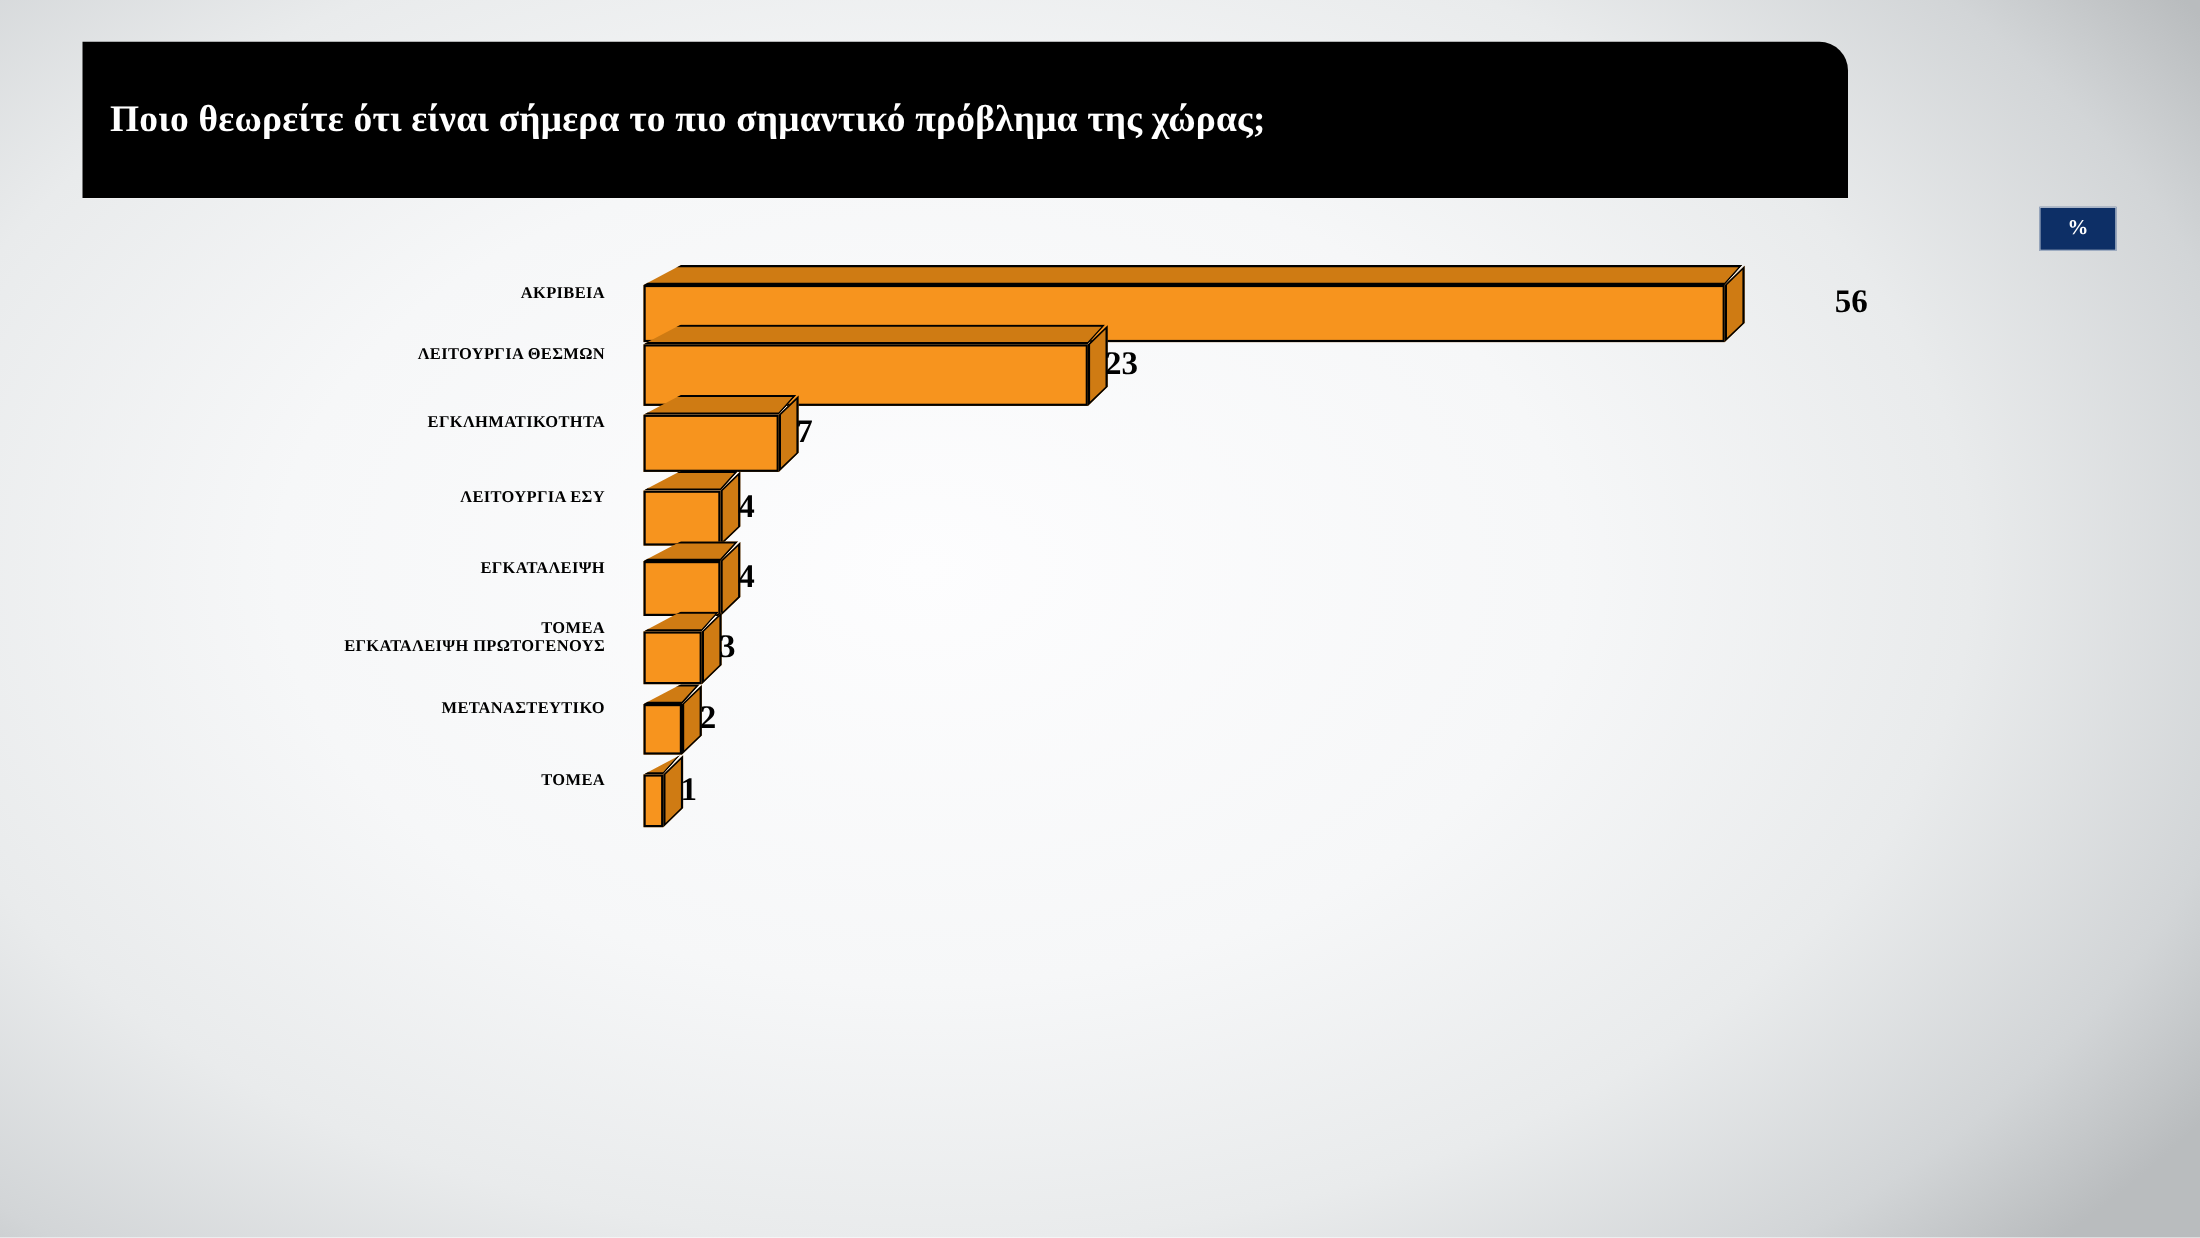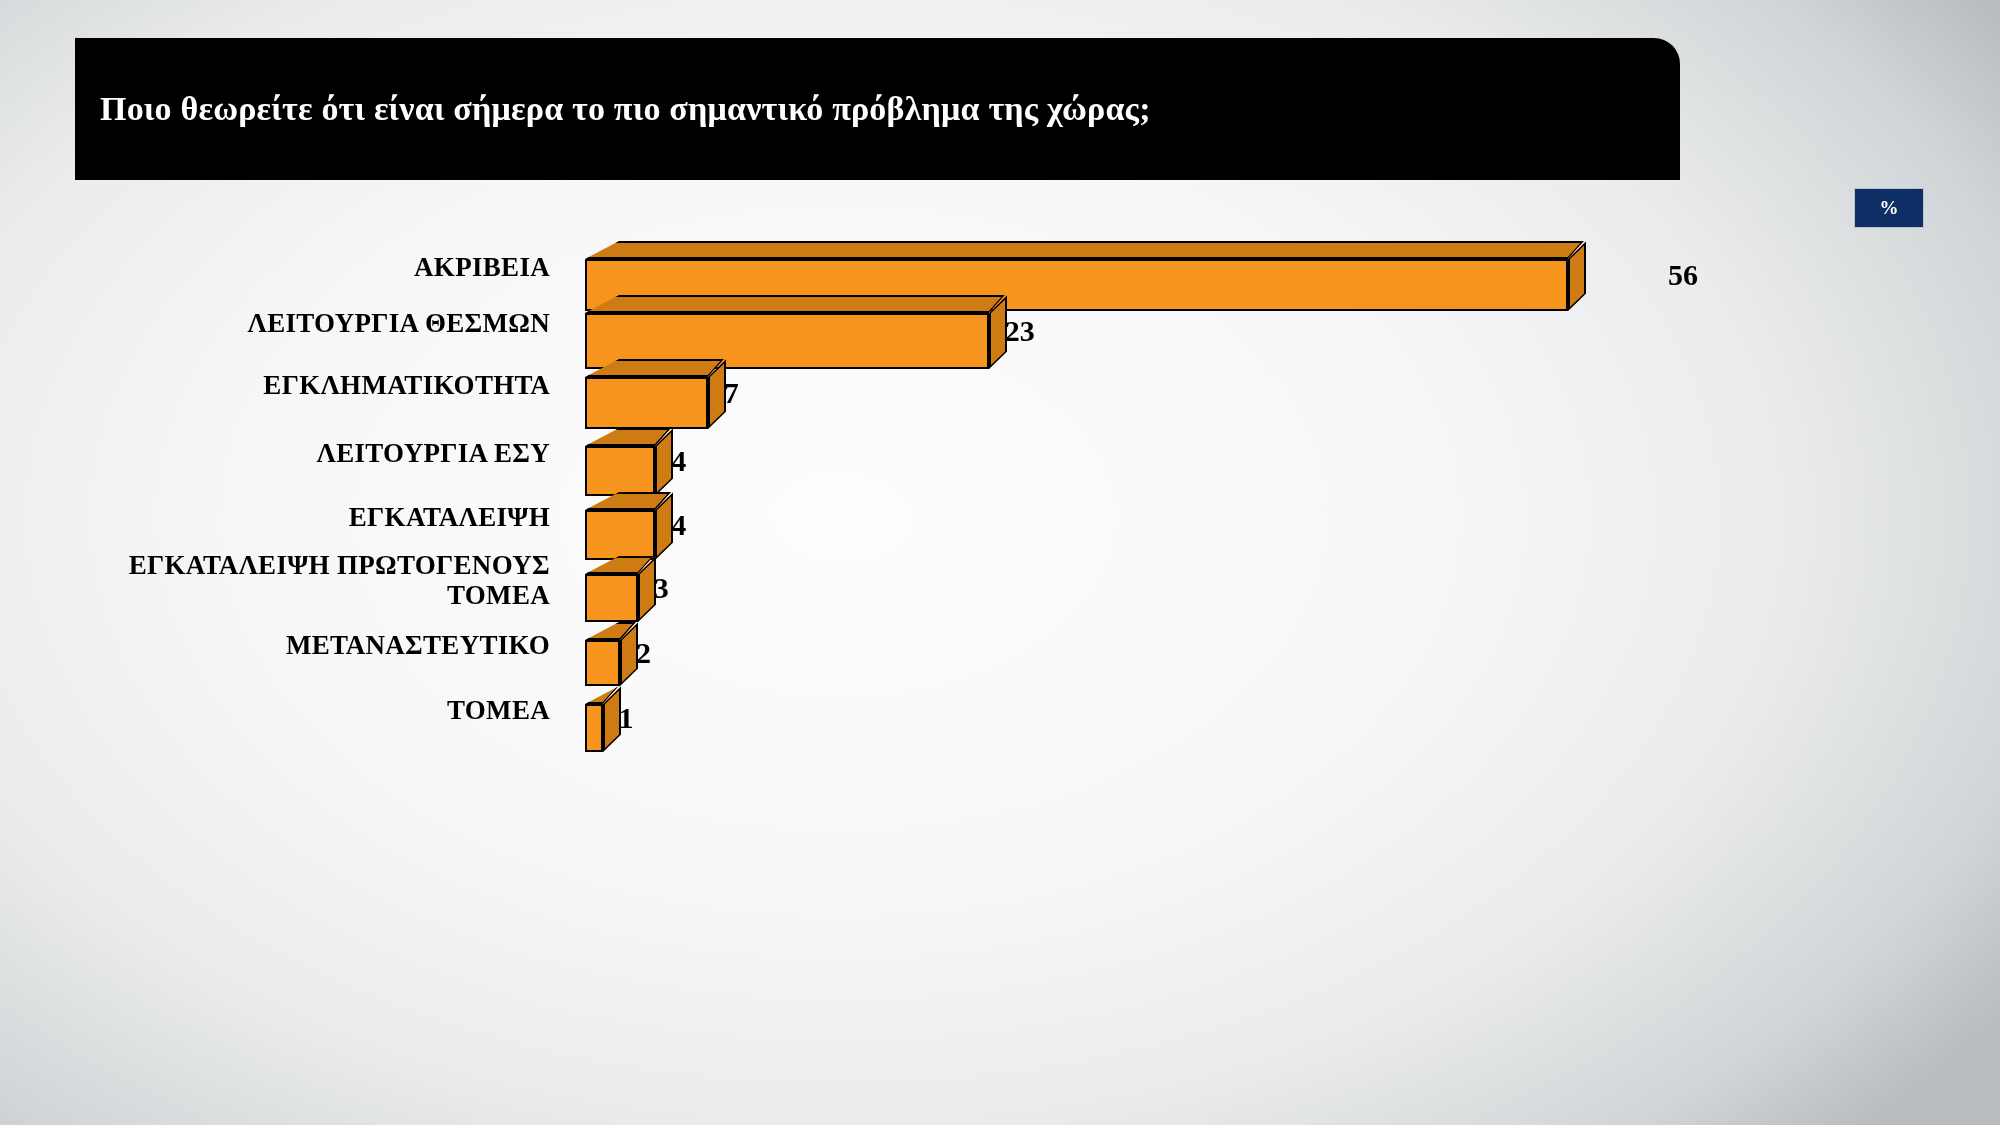--- a/index.html
+++ b/index.html
@@ -32,21 +32,21 @@
     color:#ffffff;font-size:19px;font-weight:bold;
     display:flex;align-items:center;justify-content:center;
   }
 
   
   .chart{position:absolute;left:0;top:255px;width:2000px;height:700px;}
   .row{position:absolute;left:0;width:2000px;height:0;}
   .cat-label{
     position:absolute;right:1450px;  
     width:460px;text-align:right;
-    font-size:27px;font-weight:bold;color:#000;
+    font-size:15px;font-weight:bold;color:#000;
     letter-spacing:.3px;line-height:1.12;
     transform:translateY(-50%);
   }
   
   .bar{position:absolute;}
   .bar .front{
     position:absolute;left:0;top:0;height:100%;
     background:#f7941e;border:2px solid #000;box-sizing:border-box;
   }
   .bar .face-top{
@@ -134,22 +134,22 @@
         </div>
         <div class="bar" style="left: 585px; top: -25px; width: 88.2px; height: 68px;">
           <div class="front" style="width: 70.2px; top: 18px; height: 50px;"></div>
           <div class="face-top" style="left: 0px; top: 0px; width: 70.2px; height: 18px; clip-path: polygon(18px 0px, 100% 0px, calc(100% + 0px) 100%, 0px 100%); transform: skewX(-42deg); transform-origin: 0px 100%;"></div>
           <div class="face-side" style="left: 70.2px; top: 0px; width: 18px; height: 50px; transform: skewY(-44deg); transform-origin: 0px 0px; margin-top: 18px;"></div>
         </div>
         <div class="val" style="left: 671.2px; top: 8px;">4</div>
       </div>
       <div class="row" style="top: 325px;">
         <div class="cat-label">
+          <div>ΤΟΜΕΑ</div>
           <div>ΕΓΚΑΤΑΛΕΙΨΗ ΠΡΩΤΟΓΕΝΟΥΣ</div>
-          <div>ΤΟΜΕΑ</div>
         </div>
         <div class="bar" style="left: 585px; top: -24px; width: 70.65px; height: 66px;">
           <div class="front" style="width: 52.65px; top: 18px; height: 48px;"></div>
           <div class="face-top" style="left: 0px; top: 0px; width: 52.65px; height: 18px; clip-path: polygon(18px 0px, 100% 0px, calc(100% + 0px) 100%, 0px 100%); transform: skewX(-42deg); transform-origin: 0px 100%;"></div>
           <div class="face-side" style="left: 52.65px; top: 0px; width: 18px; height: 48px; transform: skewY(-44deg); transform-origin: 0px 0px; margin-top: 18px;"></div>
         </div>
         <div class="val" style="left: 653.65px; top: 8px;">3</div>
       </div>
       <div class="row" style="top: 390px;">
         <div class="cat-label">

